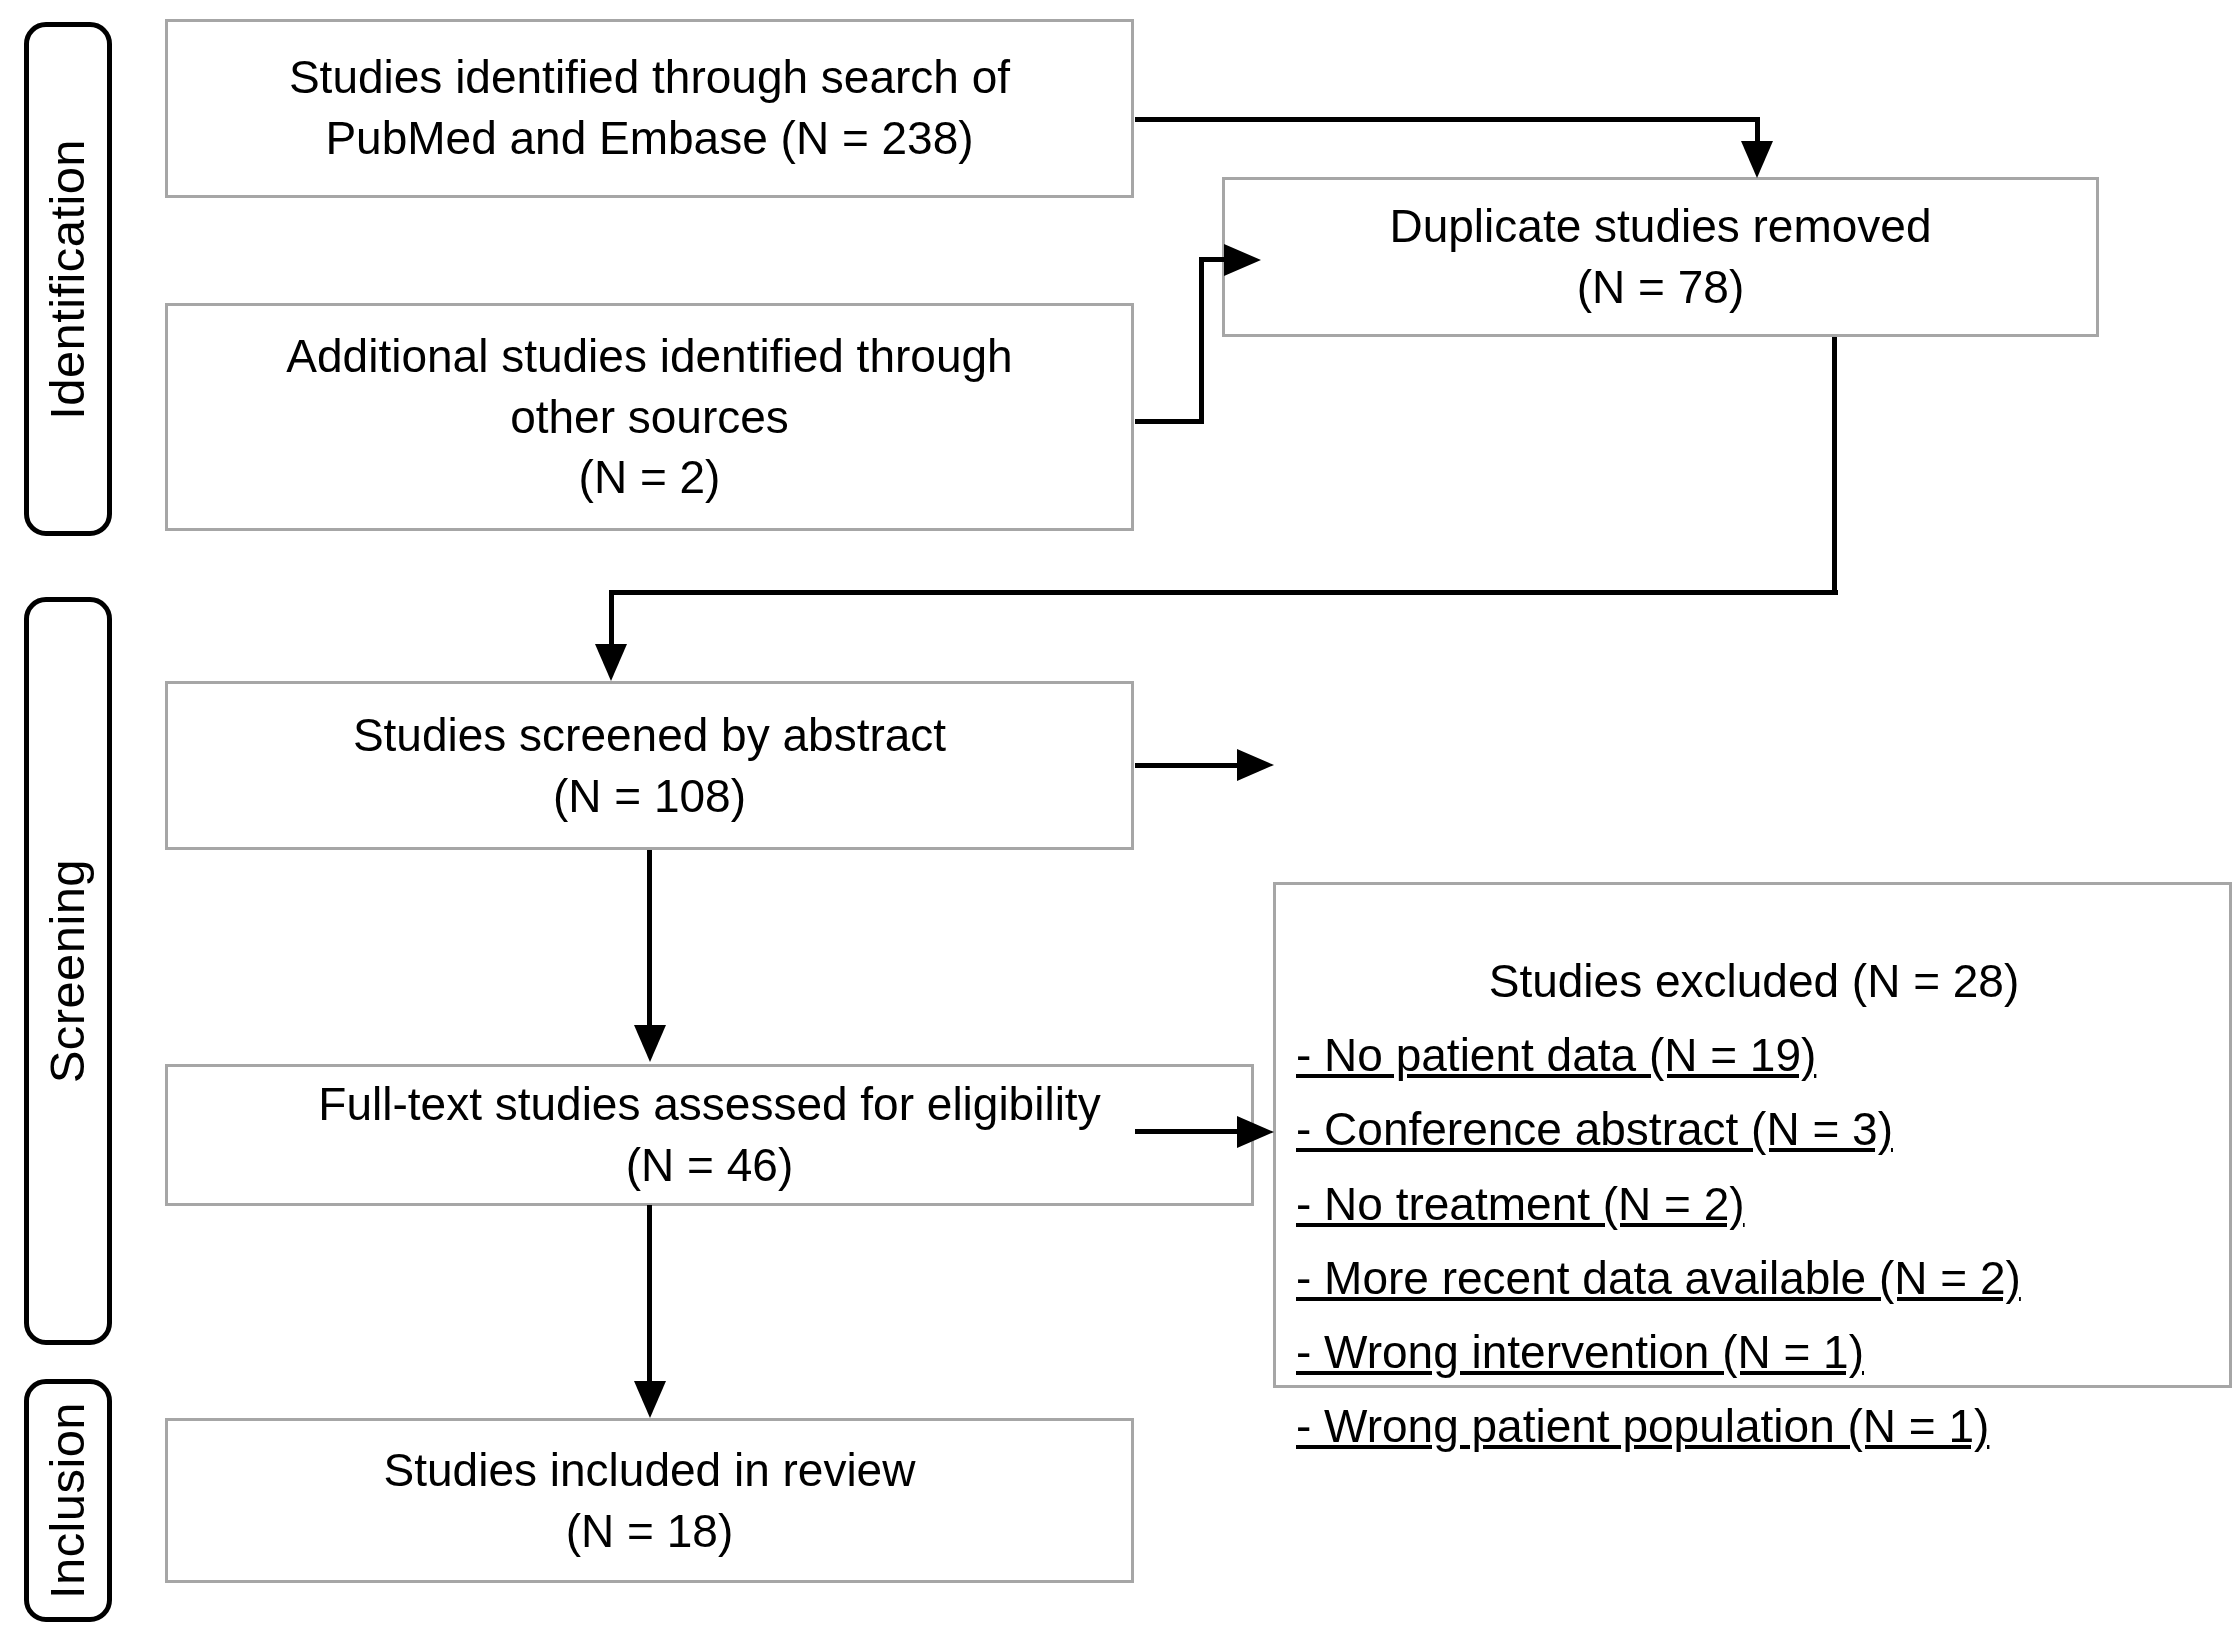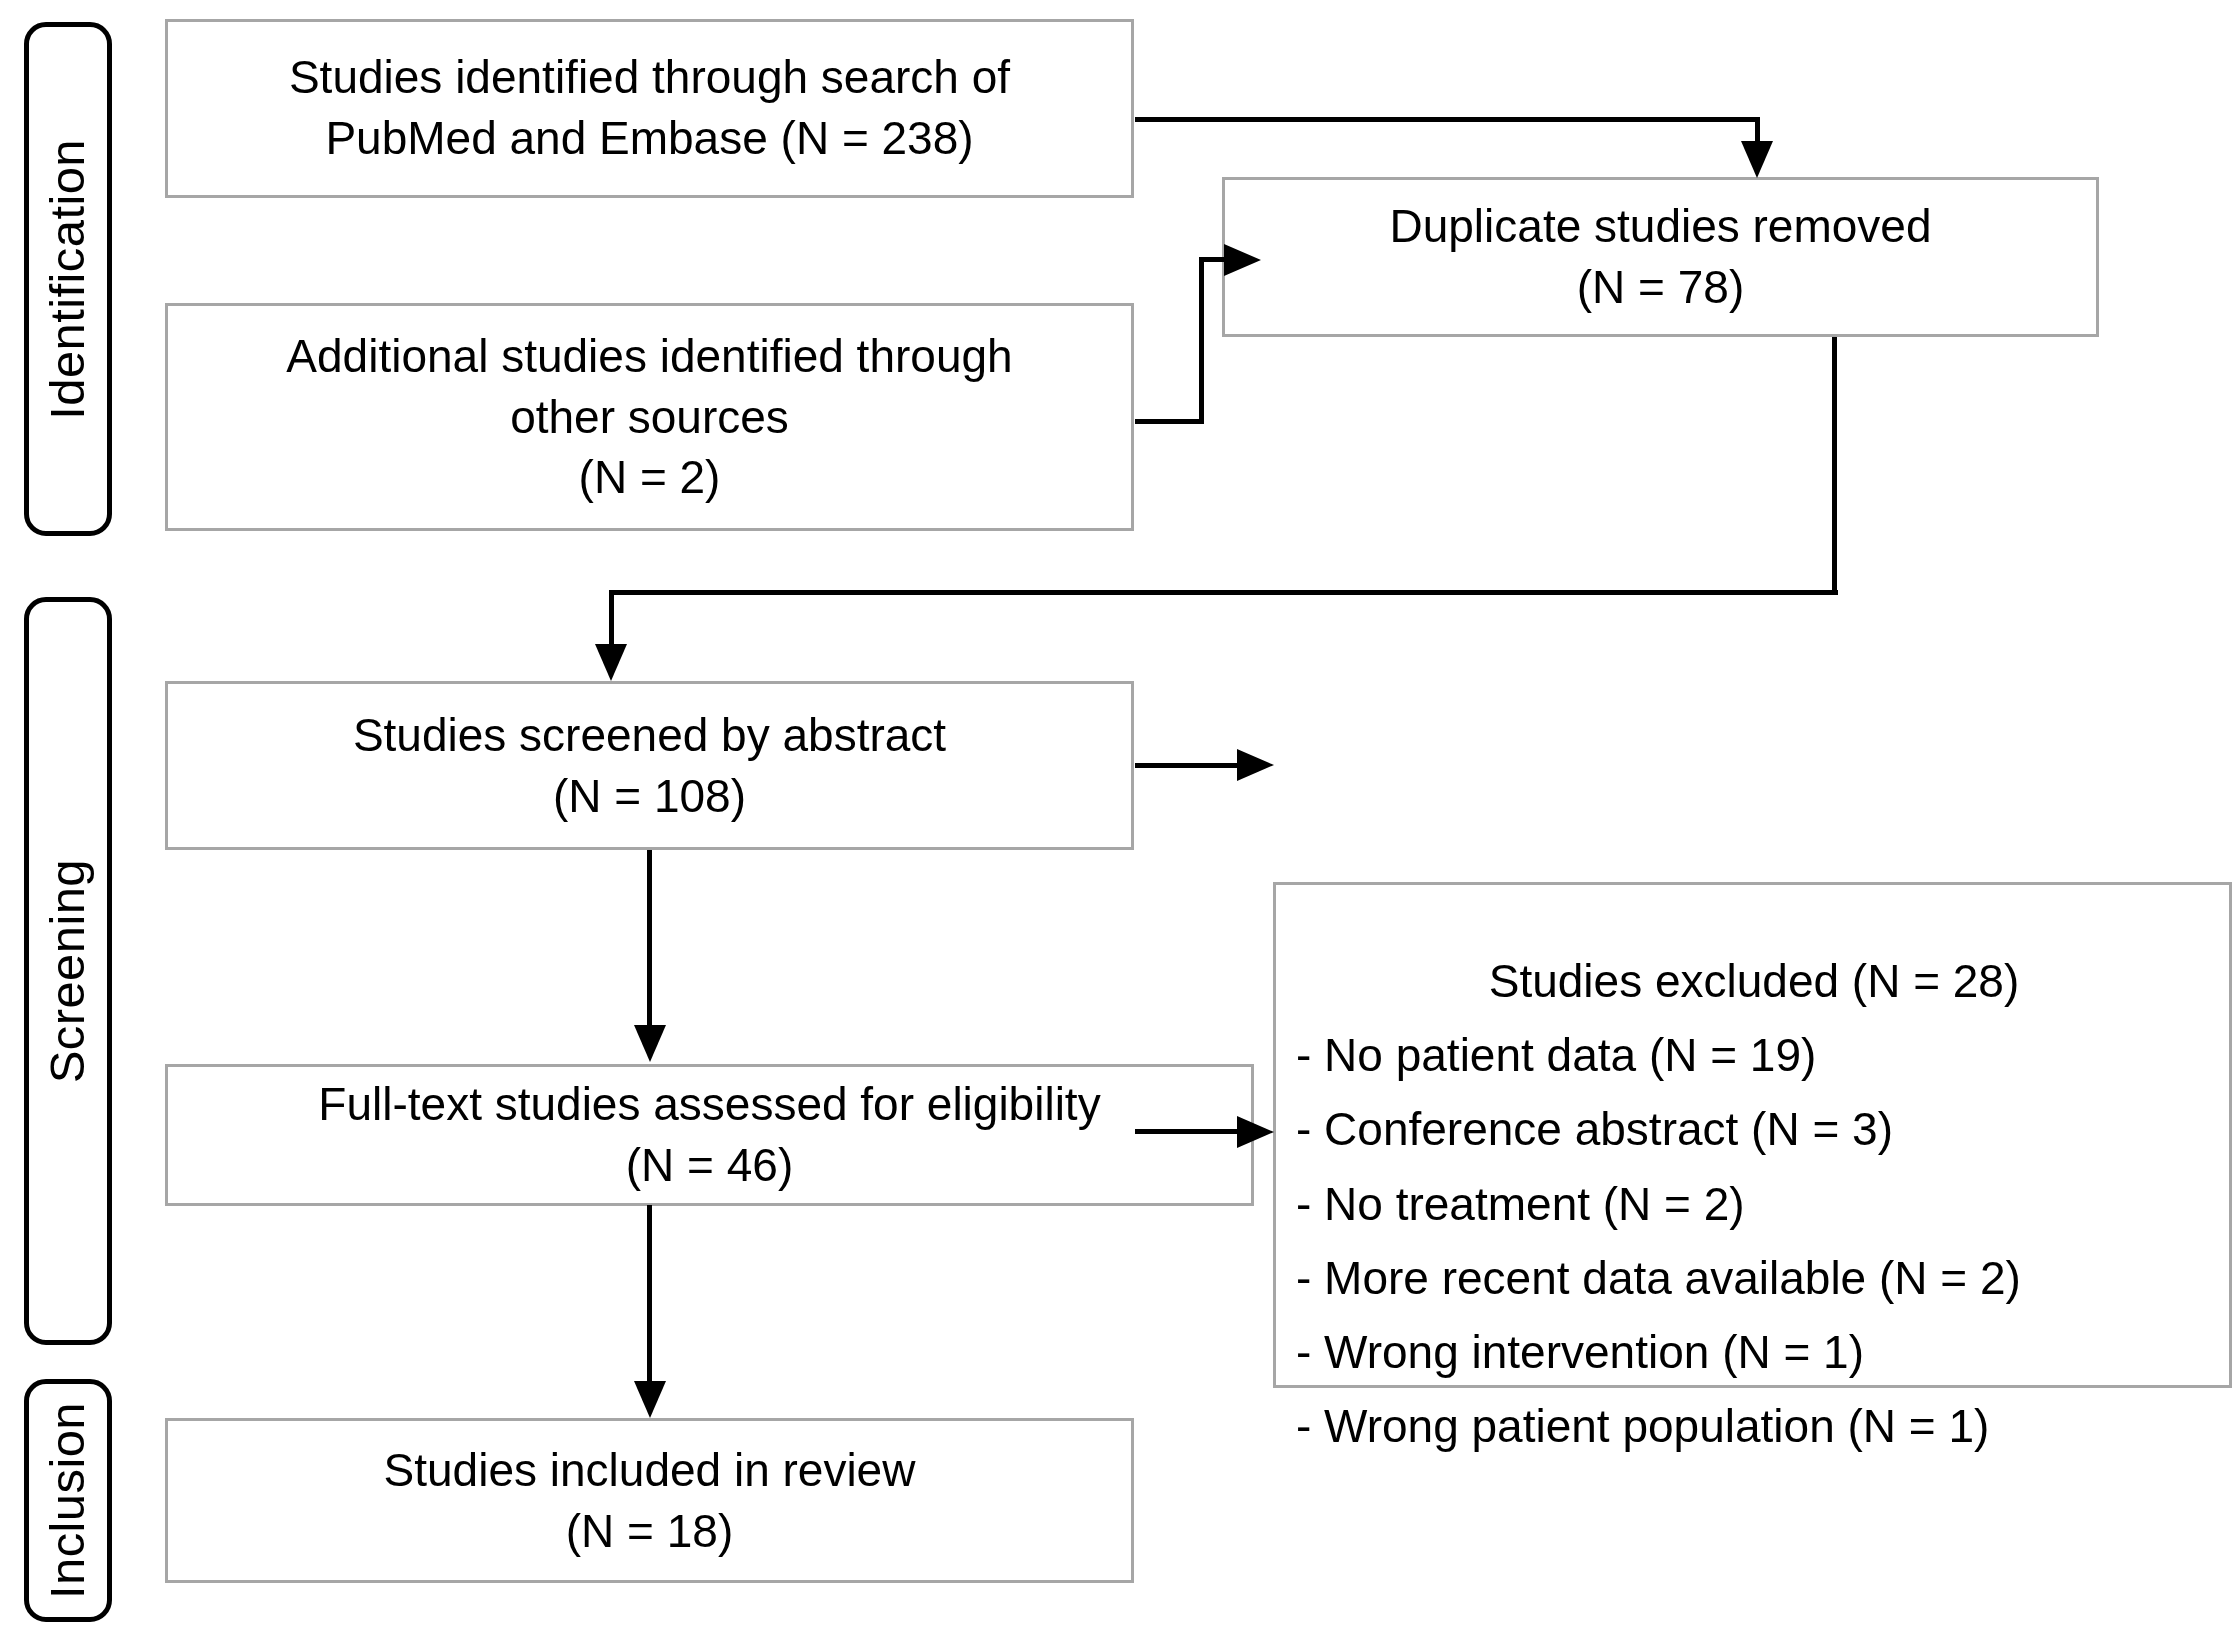--- a/index.html
+++ b/index.html
@@ -66,20 +66,21 @@
     display: block;
     text-align: center;
     margin-bottom: 3.4px;
     margin-top: 44px;
   }
   .excl-item {
     display: block;
     text-align: left;
     white-space: nowrap;
     margin-top: 13.5px;
+    text-decoration: underline;
   }
 
   
   .hline {
     position: absolute;
     height: 5px;
     background: #000000;
   }
   .vline {
     position: absolute;

